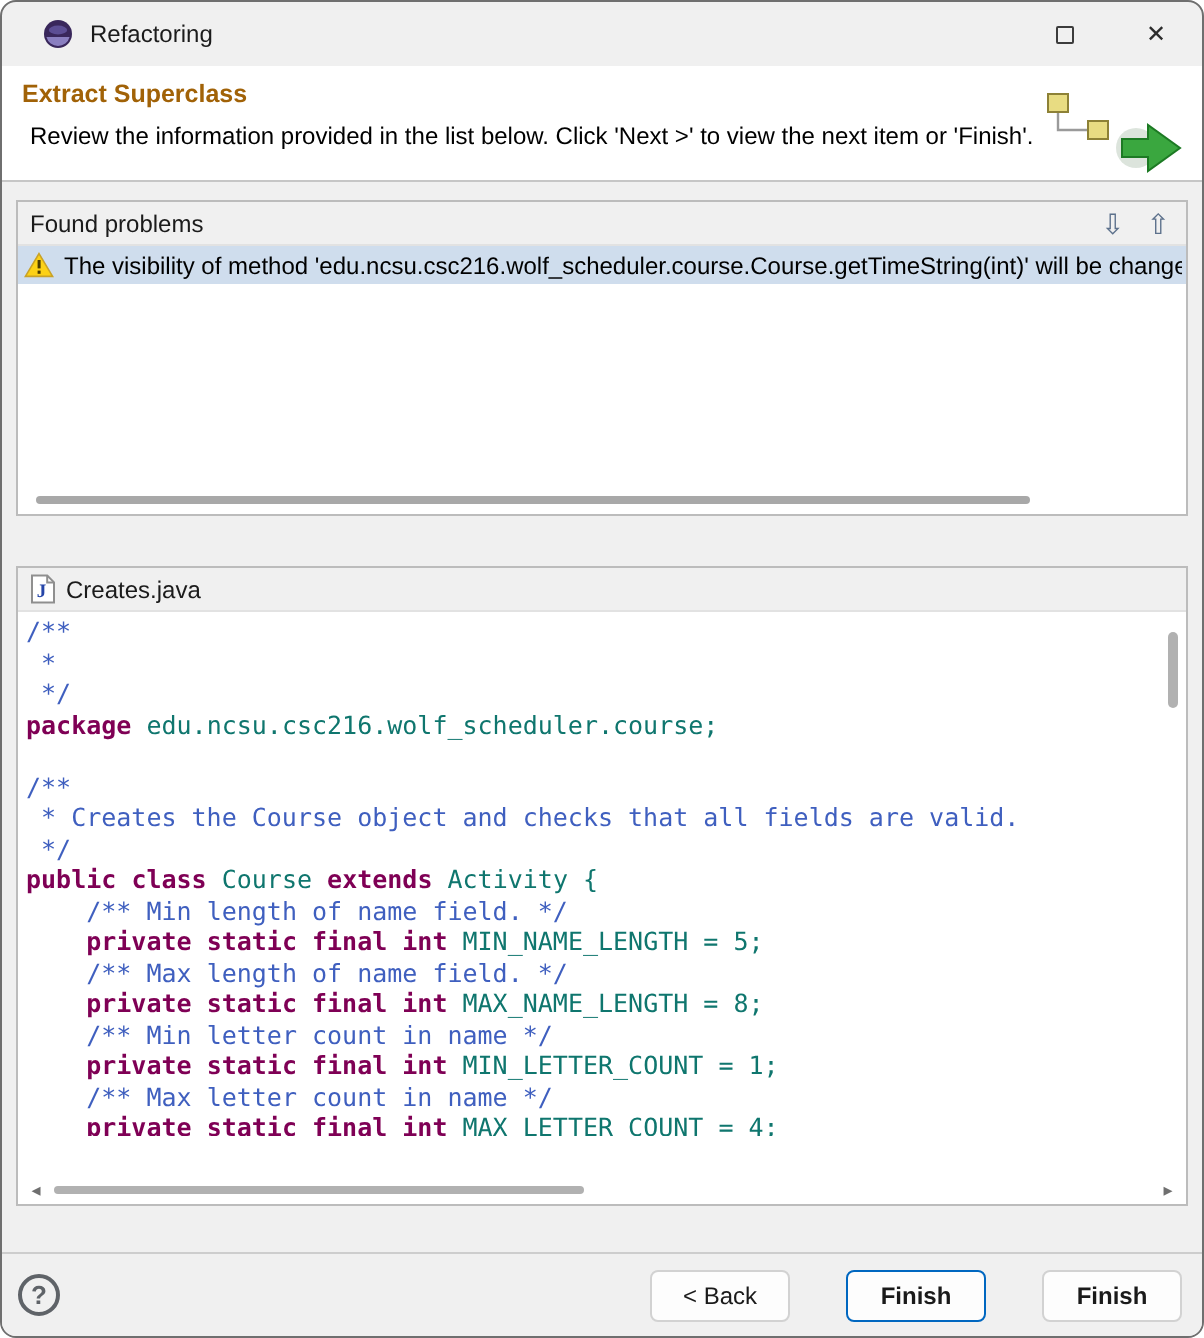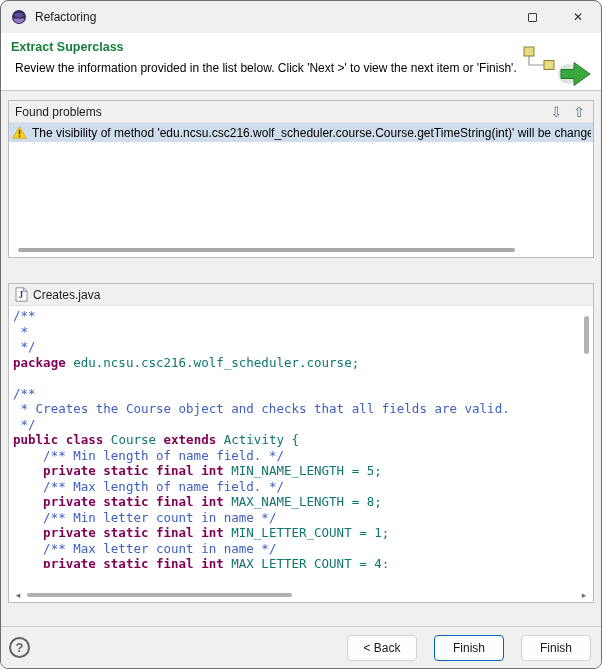--- a/index.html
+++ b/index.html
@@ -15,38 +15,39 @@
     border-radius:8px;
     overflow:hidden;
     background:#f0f0f0;
     display:flex; flex-direction:column;
   }
   
   .titlebar {
     flex:0 0 32px; height:32px;
     display:flex; align-items:center;
     padding-left:10px;
+    margin-left:10px;
   }
   .app-icon { width:16px; height:16px; margin-right:8px; display:flex; }
   .title { font-size:12px; color:#1b1b1b; flex:1; }
   .win-controls { display:flex; height:100%; }
   .win-btn {
     width:46px; height:100%;
     display:flex; align-items:center; justify-content:center;
     font-size:12px; color:#2c2c2c;
   }
   .max-glyph { width:9px; height:9px; border:1px solid #3c3c3c; border-radius:1px; }
   
   .header {
     flex:0 0 58px; background:#ffffff;
     border-bottom:1px solid #c6c6c6;
     position:relative;
     padding:7px 0 0 10px;
   }
-  .h-title { font-weight:bold; font-size:12.5px; color:#15803d; }
+  .h-title { font-weight:bold; font-size:12.5px; color:#a16207; }
   .h-desc  { font-size:12px; margin-top:7px; margin-left:4px; color:#000000; white-space:nowrap; }
   .banner  { position:absolute; right:5px; top:10px; }
   
   .dialog-body {
     flex:1; padding:9px 7px 0 7px;
     display:flex; flex-direction:column; gap:25px;
   }
   .pane {
     border:1px solid #bcbcbc; background:#ffffff;
     display:flex; flex-direction:column;
@@ -112,21 +113,21 @@
     font-size:13px; font-weight:bold; color:#5f6368;
   }
   .btn-row { display:flex; align-items:center; gap:9px; }
   .btn {
     width:70px; height:26px;
     background:#fdfdfd;
     border:1px solid #d2d2d2; border-radius:4px;
     font-size:12px; font-family:"Liberation Sans",sans-serif; color:#1a1a1a;
   }
   .btn.default { border-color:var(--accent, #0067c0); }
-  .btn.gap { margin-left:8px; }
+  .btn.gap { margin-left:19px;font-weight:bold; }
 </style>
 </head>
 <body>
 
 <div class="window">
 
   <div class="titlebar">
     <span class="app-icon">
       <svg width="16" height="16" viewBox="0 0 16 16">
         <circle cx="8" cy="8" r="7" fill="#39275b"></circle>

